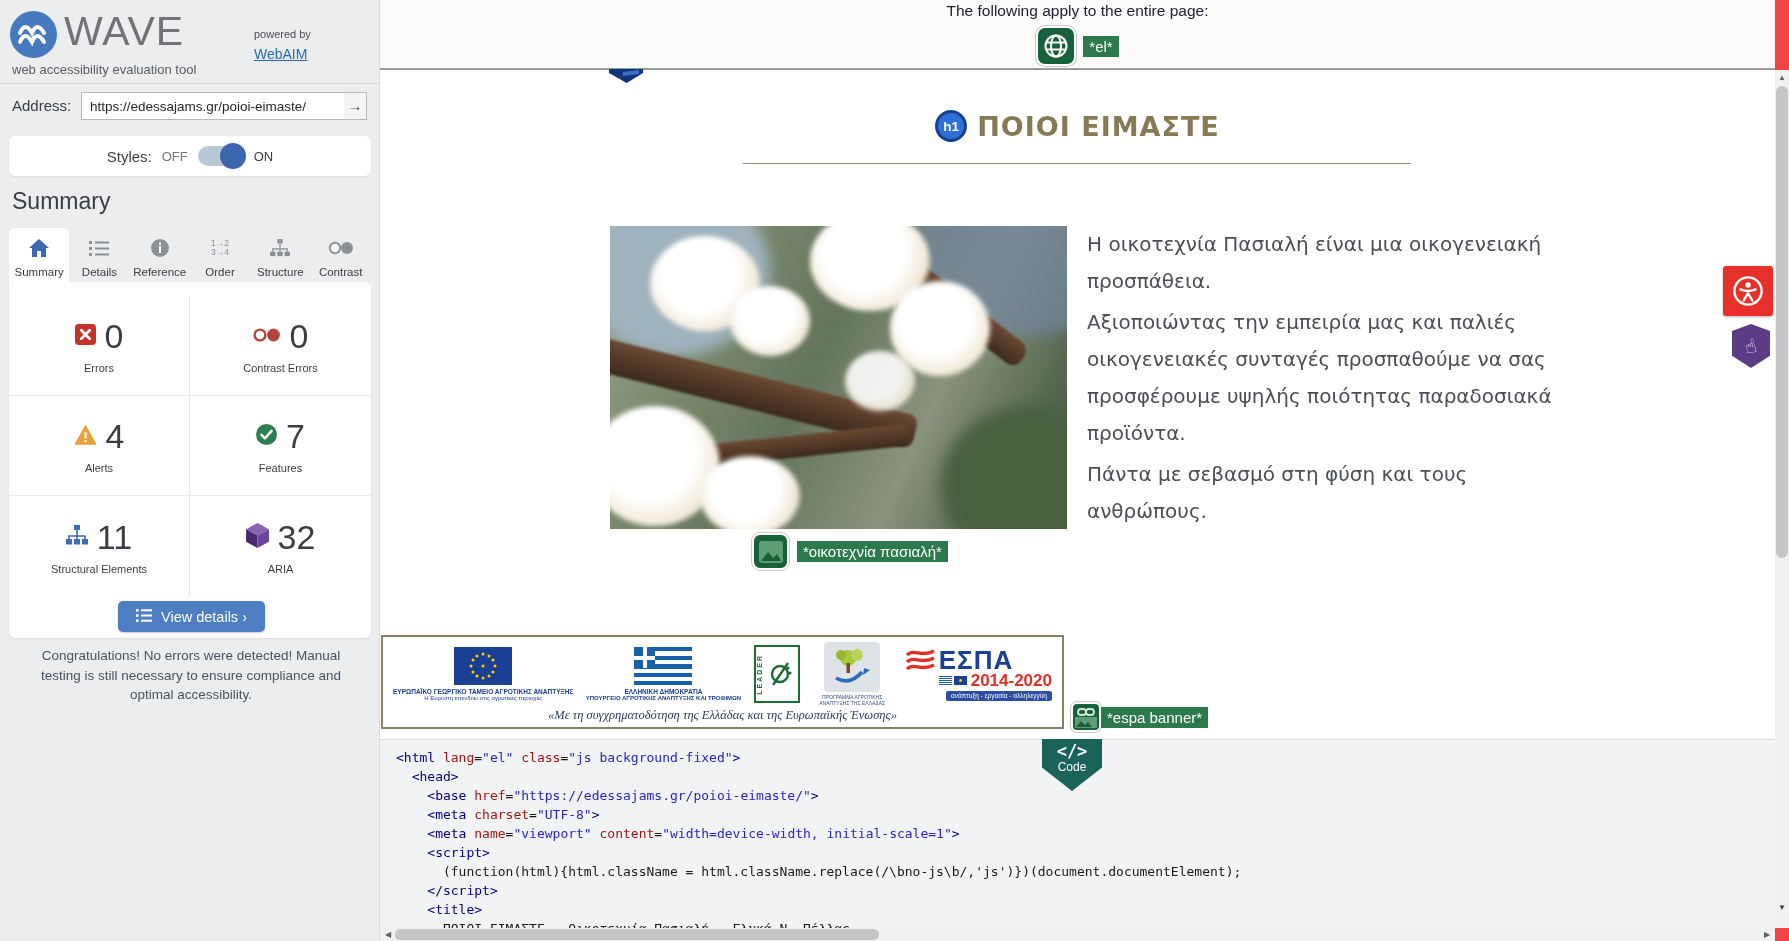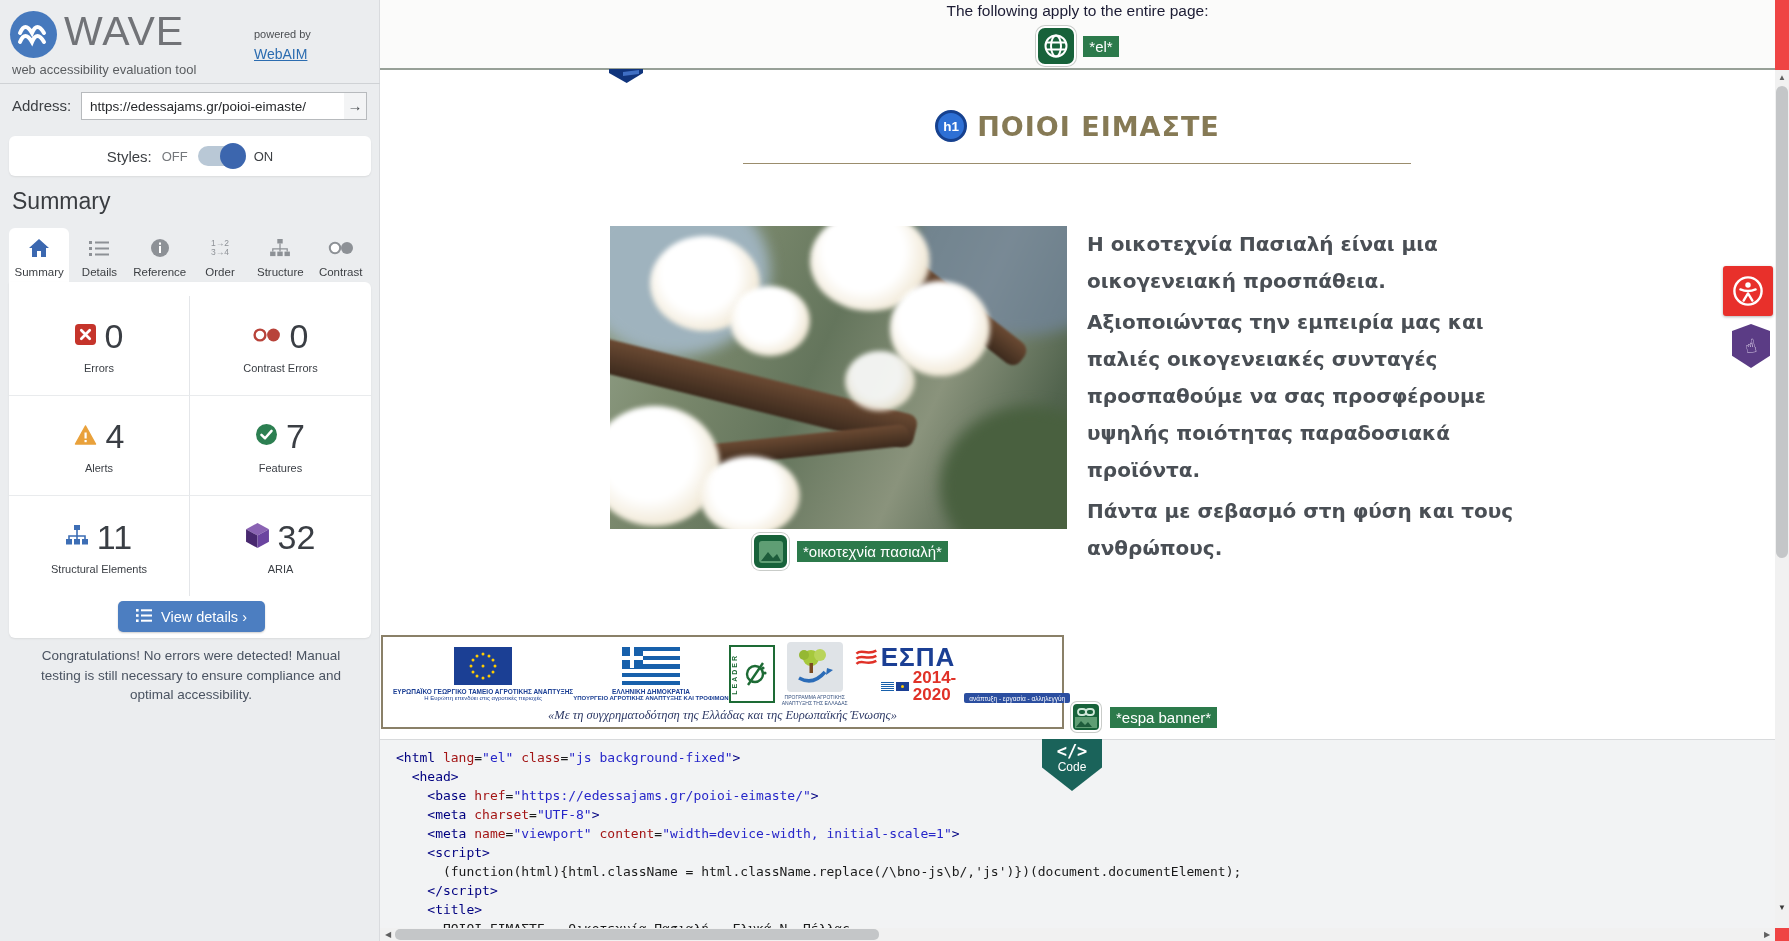--- a/index.html
+++ b/index.html
@@ -67,53 +67,53 @@
 
   
   .photo { position:absolute; left:230px; top:226px; width:457px; height:303px; overflow:hidden; background:linear-gradient(115deg,#96a58e 0%,#7c8a6e 22%,#64755c 45%,#8a937c 68%,#52644e 88%,#44553f 100%); }
   .photo .blob { position:absolute; border-radius:50%; filter:blur(7px); }
   .photo .branch { position:absolute; background:linear-gradient(180deg,#6b4a33,#3c2a1d); border-radius:10px; filter:blur(1px); }
   .photo .flower { position:absolute; border-radius:50%; background:radial-gradient(circle at 45% 40%, #ffffff 0 45%, #f2ead9 70%, rgba(240,235,220,0) 100%); filter:blur(2.5px); }
 
   .alt-marker { position:absolute; left:372px; top:533px; display:flex; align-items:center; gap:8px; }
   .img-chip { width:37px; height:37px; border-radius:8px; background:#17623a; border:2px solid #fff; box-shadow:0 0 0 1px #c9ccc9; display:flex; align-items:center; justify-content:center; }
 
-  .content-text { position:absolute; left:707px; top:222px; width:472px; font-family:"DejaVu Sans",sans-serif;font-weight:bold; }
+  .content-text { position:absolute; left:707px; top:222px; width:472px; font-family:"DejaVu Sans",sans-serif; }
   .content-text p { font-size:20px; line-height:37px; color:#4a4f55; margin:4px 0; }
 
   
   .espa-banner { position:absolute; left:1px; top:635px; width:683px; height:94px; background:#fff; border:2px solid #8a8068; padding:4px 10px 2px 10px; }
   .espa-row { display:flex; align-items:center; justify-content:space-between; height:66px; }
   .logo-block { display:flex; flex-direction:column; align-items:center; }
   .eu-flag { position:relative; width:58px; height:38px; background:#1b3f94; }
   .eu-stars { position:absolute; left:50%; top:50%; width:3px; height:3px; border-radius:50%; background:#ffcc00; transform:translate(-50%,-50%);
     box-shadow:0 -12px #fc0,6px -10px #fc0,10px -6px #fc0,12px 0 #fc0,10px 6px #fc0,6px 10px #fc0,0 12px #fc0,-6px 10px #fc0,-10px 6px #fc0,-12px 0 #fc0,-10px -6px #fc0,-6px -10px #fc0; }
   .micro-line1 { font-size:6.5px; font-weight:bold; color:#1b3f94; margin-top:3px; white-space:nowrap; }
   .micro-line2 { font-size:6px; color:#1b3f94; white-space:nowrap; }
   .gr-flag { position:relative; width:58px; height:38px; background:repeating-linear-gradient(180deg,#1760ab 0 4.3px,#fff 4.3px 8.6px); }
   .gr-canton { position:absolute; left:0; top:0; width:21px; height:21px; background:#1760ab; }
   .gr-canton:before { content:""; position:absolute; left:0; top:8.5px; width:21px; height:4px; background:#fff; }
   .gr-canton:after { content:""; position:absolute; left:8.5px; top:0; width:4px; height:21px; background:#fff; }
   .leader-box { width:46px; height:58px; border:2px solid #1d6b35; background:#fff; display:flex; align-items:center; }
   .leader-word { writing-mode:vertical-rl; transform:rotate(180deg); font-size:7px; font-weight:bold; letter-spacing:2px; color:#1d6b35; padding:2px 0 2px 2px; }
   .leader-mark { flex:1; display:flex; align-items:center; justify-content:center; }
   .paa-box { width:56px; height:50px; background:#dfe3e7; border-radius:4px; position:relative; display:flex; align-items:center; justify-content:center; }
   .paa-caption { font-size:5px; color:#35507e; margin-top:2px; text-align:center; width:80px; line-height:6px; }
-  .espa-logo { display:flex; align-items:flex-end; }
+  .espa-logo { display:flex; flex-direction:column; align-items:flex-end; }
   .espa-top { display:flex; align-items:flex-start; gap:4px; }
   .espa-word { font-size:26px; font-weight:bold; color:#1b3f94; line-height:24px; letter-spacing:1px; }
   .espa-years { font-size:17px; font-weight:bold; color:#e03127; line-height:17px; }
   .espa-flags { display:flex; gap:2px; align-items:center; }
   .mini-flag-eu { width:13px; height:9px; background:#1b3f94; box-shadow:inset 0 0 0 1px #1b3f94; position:relative; }
   .mini-flag-eu:after { content:""; position:absolute; left:5px; top:3px; width:3px; height:3px; border-radius:50%; background:#fc0; }
   .mini-flag-gr { width:13px; height:9px; background:repeating-linear-gradient(180deg,#1760ab 0 1px,#fff 1px 2px); }
   .espa-pill { margin-top:2px; background:#2b4ea0; color:#fff; font-size:6.5px; padding:1.5px 5px; border-radius:2px; white-space:nowrap; }
   .espa-caption { text-align:center; font-family:"Liberation Serif",serif; font-style:italic; font-size:12.5px; color:#2e3a66; margin-top:1px; }
 
-  .espa-marker { position:absolute; left:691px; top:702px; display:flex; align-items:center; gap:9px; }
+  .espa-marker { position:absolute; left:691px; top:702px; display:flex; align-items:center; gap:0; }
   .link-chip { width:30px; height:30px; border-radius:6px; background:#17623a; border:2px solid #fff; box-shadow:0 0 0 1px #c9ccc9; display:flex; align-items:center; justify-content:center; }
 
   
   .a11y-widget { position:absolute; left:1343px; top:266px; width:50px; height:50px; background:#e8302b; border-radius:3px; display:flex; align-items:center; justify-content:center; cursor:pointer; box-shadow:0 1px 3px rgba(0,0,0,.3); }
   .purple-widget { position:absolute; left:1352px; top:324px; width:38px; height:44px; background:#5b3c85; clip-path:polygon(50% 0,100% 16%,100% 72%,50% 100%,0 72%,0 16%); display:flex; align-items:center; justify-content:center; cursor:pointer; }
   .purple-widget span { color:#e7ddf2; font-size:19px; transform:rotate(-12deg); font-family:"DejaVu Sans",sans-serif; }
 
   
   .code-panel { position:absolute; left:380px; top:739px; width:1395px; height:189px; background:#f2f3f4; border-top:1px solid #d8dadc; overflow:hidden; }
   .code-lines { padding:8px 0 0 16px; font-family:"DejaVu Sans Mono",monospace; font-size:13px; line-height:19px; color:#1a1a1a; white-space:pre; }

